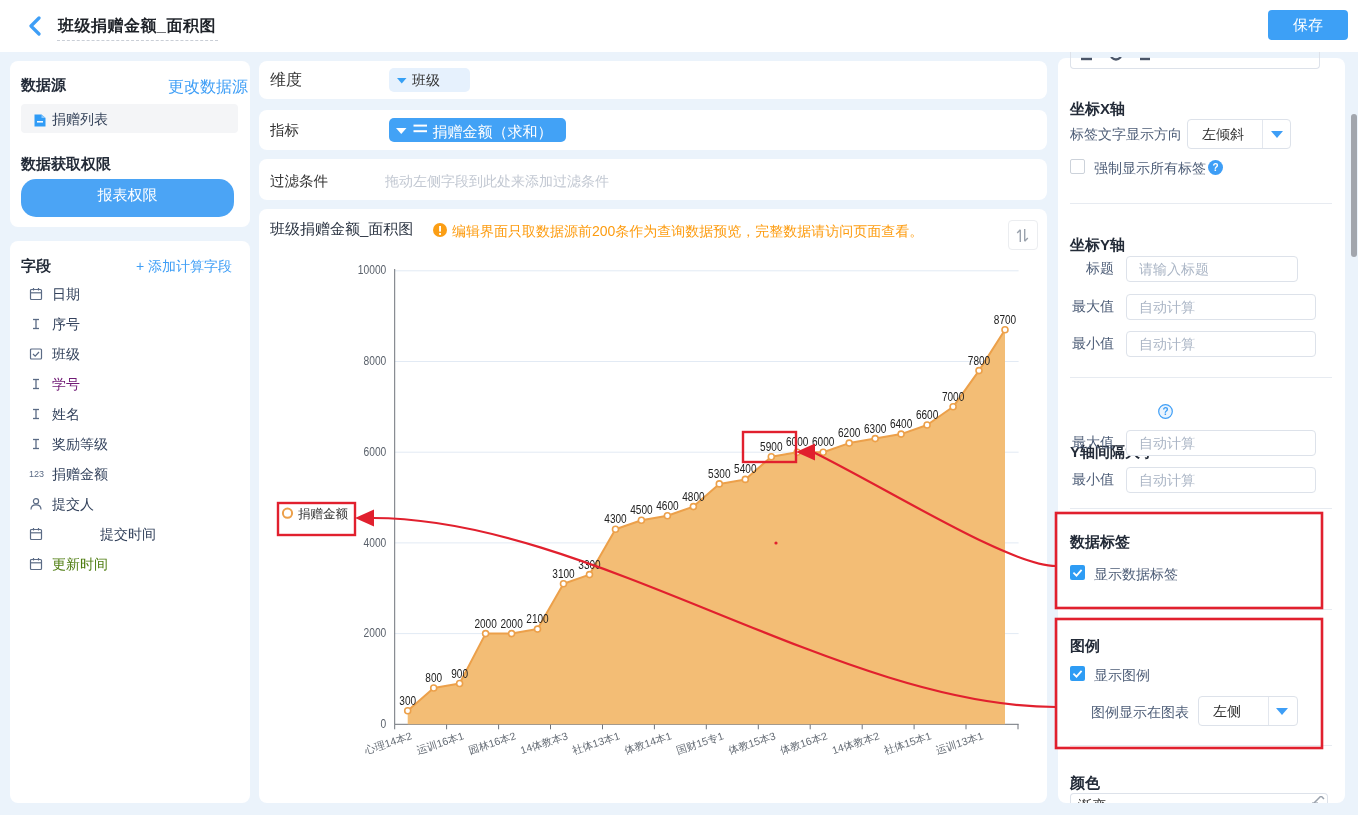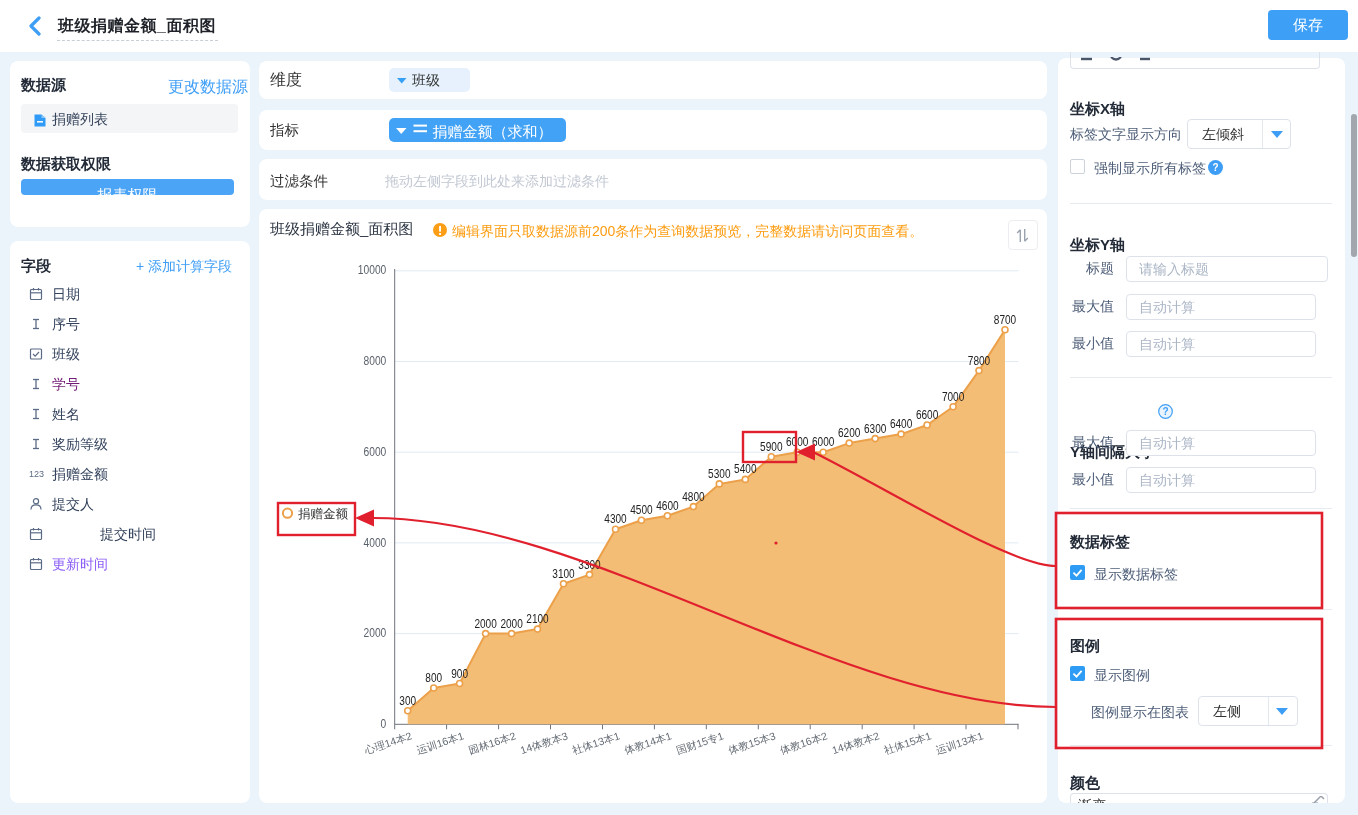--- a/index.html
+++ b/index.html
@@ -43,21 +43,21 @@
 <div class="hdr" style="left:21px;top:76px;">数据源</div>
 <div class="abs blue" style="left:168px;top:77px;font-size:16px;">更改数据源</div>
 <div class="abs" style="left:21px;top:104px;width:217px;height:29px;background:#f4f5f7;border-radius:4px;"></div>
 <svg class="abs" style="left:33.5px;top:113.5px;" width="12" height="13" viewBox="0 0 12 13">
     <path d="M0.5,0.5 h7 l4,3.5 v8.5 h-11 z" fill="#2f9bf6"></path>
     <path d="M7.5,0.5 l0,3.5 l4,0 z" fill="#8cc8fa"></path>
     <line x1="3" y1="7.8" x2="9" y2="7.8" stroke="#fff" stroke-width="1.5"></line>
   </svg>
 <div class="abs" style="left:52px;top:111px;font-size:14px;color:#35435a;">捐赠列表</div>
 <div class="hdr" style="left:21px;top:155px;">数据获取权限</div>
-<div class="abs" style="left:21px;top:179px;width:213px;height:16px;background:#4ba4f5;border-radius:4px;color:#fff;font-size:15px;text-align:center;line-height:31px;">报表权限</div>
+<div class="abs" style="left:21px;top:179px;width:213px;height:38px;background:#4ba4f5;border-radius:15px;color:#fff;font-size:15px;text-align:center;line-height:31px;">报表权限</div>
 
 <div class="hdr" style="left:21px;top:257px;">字段</div>
 <div class="abs blue" style="left:136px;top:258px;font-size:14px;">+ 添加计算字段</div>
 <svg class="abs" style="left:29px;top:287px;" width="14" height="14" viewBox="0 0 14 14">
     <rect x="1.5" y="2.5" width="11" height="10" rx="1" stroke="#5b6b85" fill="none" stroke-width="1.2"></rect>
     <line x1="1.5" y1="5.8" x2="12.5" y2="5.8" stroke="#5b6b85" stroke-width="1.2"></line>
     <line x1="4.5" y1="1" x2="4.5" y2="3.5" stroke="#5b6b85" stroke-width="1.2"></line>
     <line x1="9.5" y1="1" x2="9.5" y2="3.5" stroke="#5b6b85" stroke-width="1.2"></line>
   </svg>
 <div class="abs" style="left:52px;top:286px;font-size:14px;color:#33425c;">日期</div>
@@ -103,21 +103,21 @@
     <line x1="4.5" y1="1" x2="4.5" y2="3.5" stroke="#5b6b85" stroke-width="1.2"></line>
     <line x1="9.5" y1="1" x2="9.5" y2="3.5" stroke="#5b6b85" stroke-width="1.2"></line>
   </svg>
 <div class="abs" style="left:52px;top:526px;font-size:14px;color:#33425c;margin-left:48px;">提交时间</div>
 <svg class="abs" style="left:29px;top:557px;" width="14" height="14" viewBox="0 0 14 14">
     <rect x="1.5" y="2.5" width="11" height="10" rx="1" stroke="#5b6b85" fill="none" stroke-width="1.2"></rect>
     <line x1="1.5" y1="5.8" x2="12.5" y2="5.8" stroke="#5b6b85" stroke-width="1.2"></line>
     <line x1="4.5" y1="1" x2="4.5" y2="3.5" stroke="#5b6b85" stroke-width="1.2"></line>
     <line x1="9.5" y1="1" x2="9.5" y2="3.5" stroke="#5b6b85" stroke-width="1.2"></line>
   </svg>
-<div class="abs" style="left:52px;top:556px;font-size:14px;color:#8b5cf6;">更新时间</div>
+<div class="abs" style="left:52px;top:556px;font-size:14px;color:#4d7c0f;">更新时间</div>
 
 <div class="abs" style="left:270px;top:70px;font-size:16px;color:#333;">维度</div>
 <div class="abs" style="left:388.5px;top:67.8px;width:81.5px;height:24px;background:#e6f1fd;border-radius:5px;"></div>
 <svg class="abs" style="left:396.6px;top:77.5px;" width="10" height="7">
     <polygon points="0,0 9.5,0 4.75,5.5" fill="#36a0f5"></polygon>
   </svg>
 <div class="abs" style="left:412px;top:72px;font-size:14px;color:#333;">班级</div>
 
 <div class="abs" style="left:270px;top:121px;font-size:14.5px;color:#333;">指标</div>
 <div class="abs" style="left:388.5px;top:118.3px;width:177.5px;height:23.5px;background:#42a2f6;border-radius:5px;"></div>
@@ -162,21 +162,21 @@
   </svg>
 <div class="cb off" style="left:1070px;top:159px;"></div>
 <div class="flabel" style="left:1094px;top:160px;">强制显示所有标签</div>
 <svg class="abs" style="left:1208px;top:160px;" width="15" height="15">
     <circle cx="7.5" cy="7.5" r="7.5" fill="#3e9ef6"></circle>
     <text x="7.5" y="11" text-anchor="middle" font-size="10" font-weight="bold" fill="#fff">?</text>
   </svg>
 <div class="sep" style="top:203px;"></div>
 <div class="hdr" style="left:1070px;top:236px;">坐标Y轴</div>
 <div class="flabel" style="left:1066px;top:260px;width:48px;text-align:right;">标题</div>
-<div class="inp" style="left:1126px;top:256px;width:202px;height:26px;">请输入标题</div>
+<div class="inp" style="left:1126px;top:256px;width:172px;height:26px;">请输入标题</div>
 <div class="flabel" style="left:1066px;top:298px;width:48px;text-align:right;">最大值</div>
 <div class="inp" style="left:1126px;top:294px;width:190px;height:26px;">自动计算</div>
 <div class="flabel" style="left:1066px;top:335px;width:48px;text-align:right;">最小值</div>
 <div class="inp" style="left:1126px;top:331px;width:190px;height:26px;">自动计算</div>
 <div class="sep" style="top:377px;"></div>
 <div class="hdr" style="left:1070px;top:404px;margin-top:39px;">Y轴间隔大小</div>
 <svg class="abs" style="left:1158px;top:404px;" width="15" height="15">
     <circle cx="7.5" cy="7.5" r="6.8" fill="#eaf4fe" stroke="#3e9ef6" stroke-width="1.2"></circle>
     <text x="7.5" y="11" text-anchor="middle" font-size="10" font-weight="bold" fill="#3e9ef6">?</text>
   </svg>

